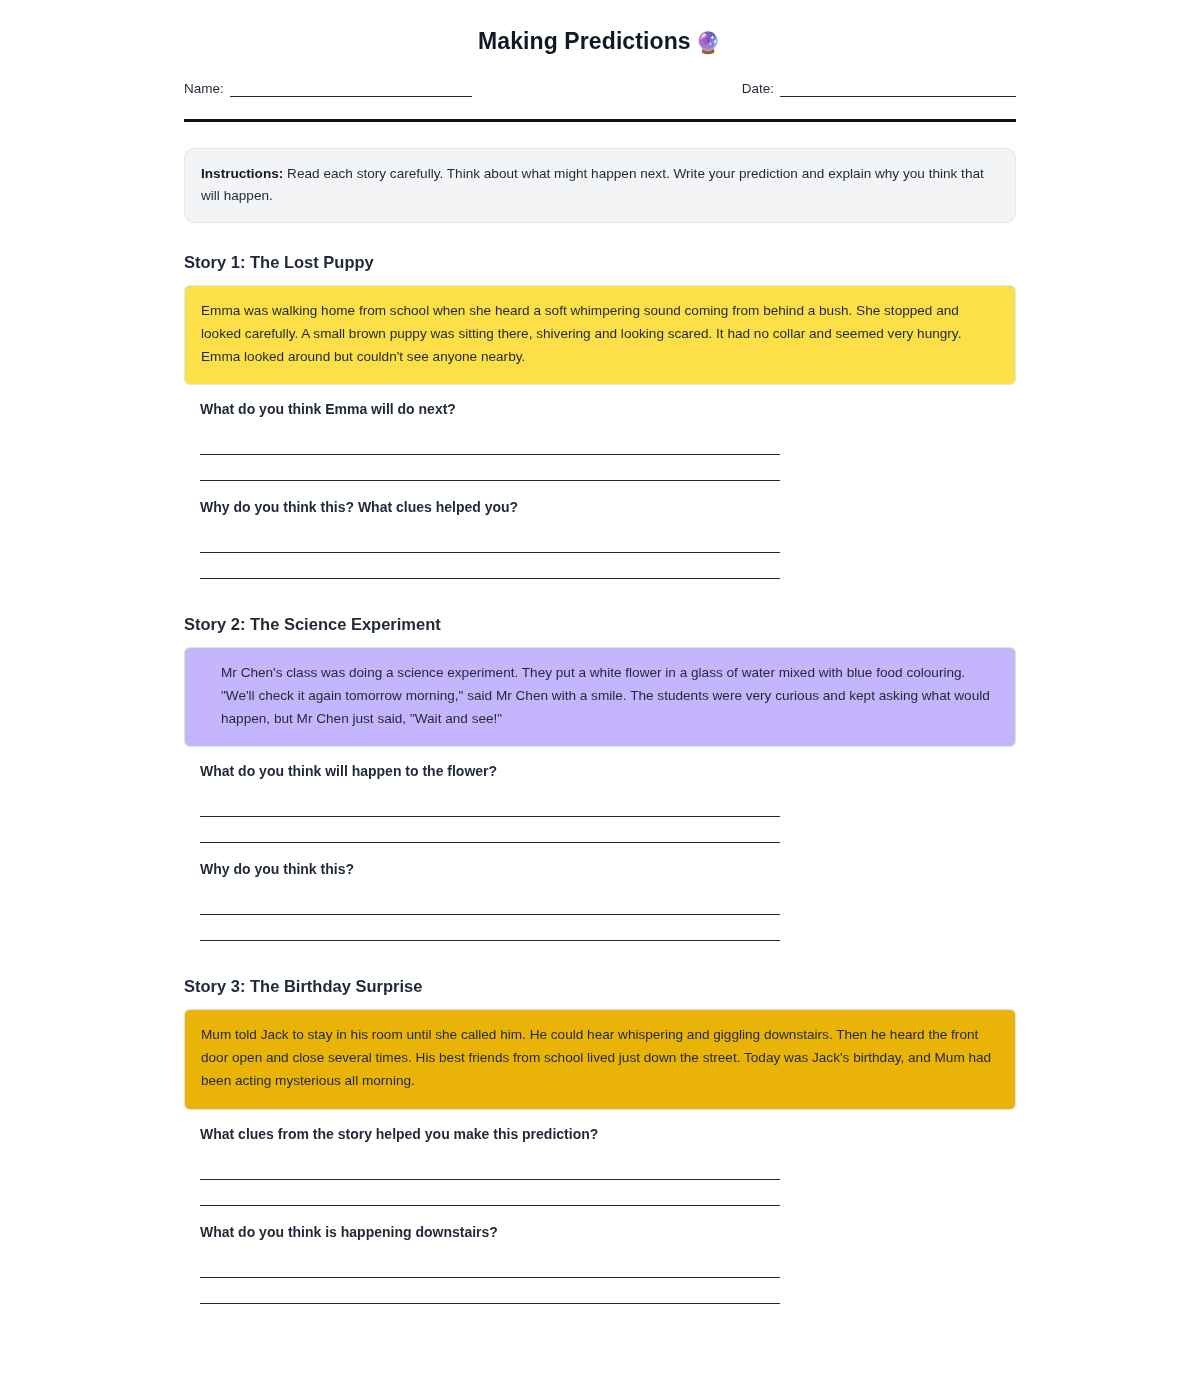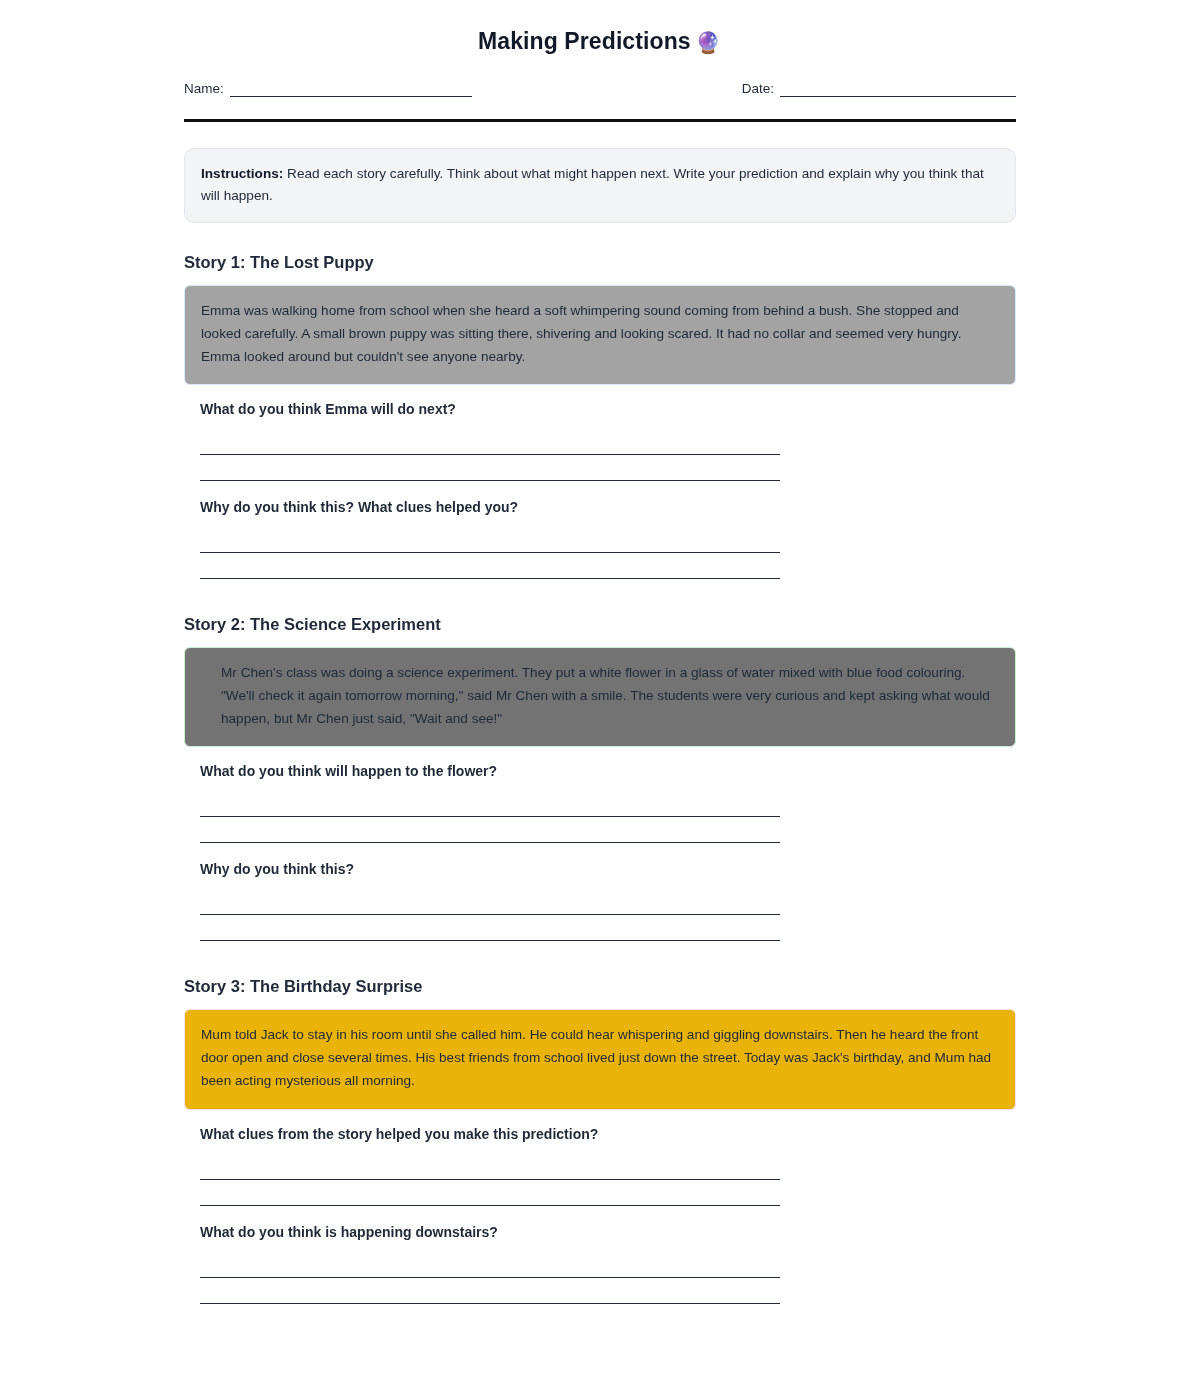--- a/index.html
+++ b/index.html
@@ -92,22 +92,22 @@
     margin: 0 0 13px 0;
   }
   .story-box {
     border-radius: 6px;
     padding: 14px 16px 16px 16px;
     font-size: 13.6px;
     line-height: 1.67;
     color: #1f2937;
     margin-bottom: 16px;
   }
-  .story-box.blue   { background: #a3a3a3; border: 1px solid #dbe8fb; }
-  .story-box.green  { background: #737373; border: 1px solid #c9efd6; padding-left: 36px; }
+  .story-box.blue   { background: #fde047; border: 1px solid #dbe8fb; }
+  .story-box.green  { background: #c4b5fd; border: 1px solid #c9efd6; padding-left: 36px; }
   .story-box.purple { background: #eab308; border: 1px solid #ecdcf8; }
 
   
   .question-block { margin: 0 0 6px 16px; }
   .question-text {
     font-size: 14px;
     font-weight: bold;
     color: #1f2937;
     margin: 0 0 16px 0;
   }

